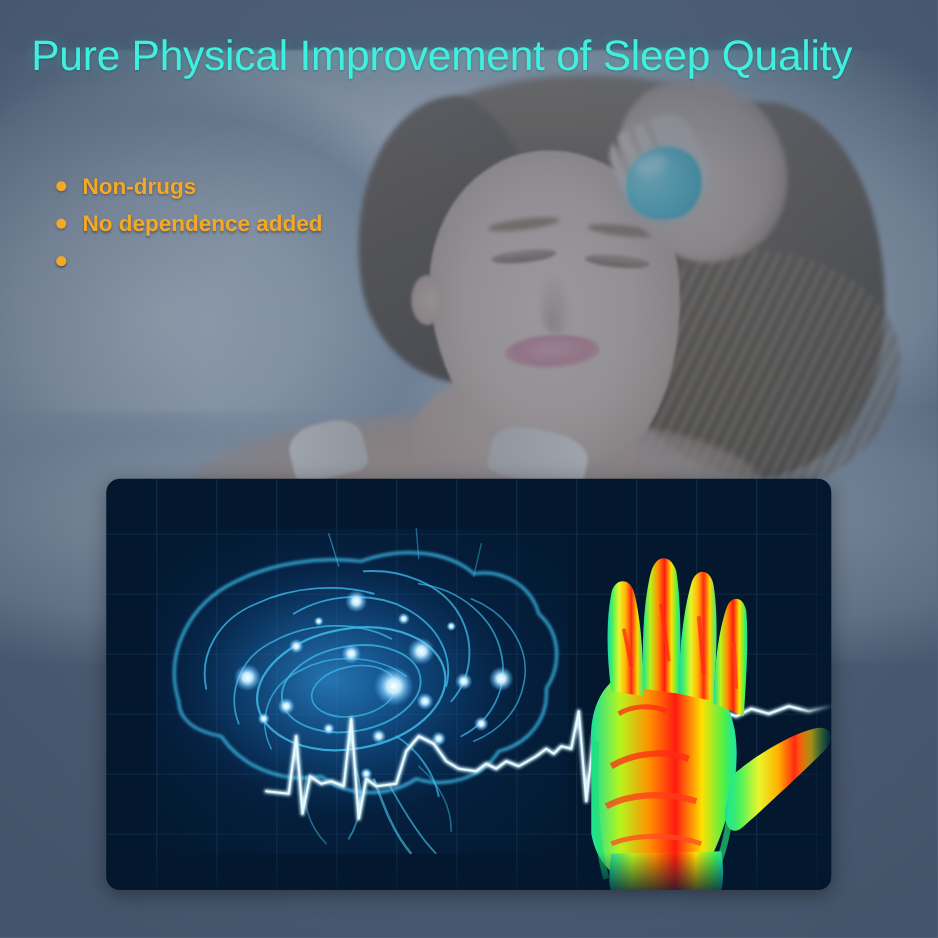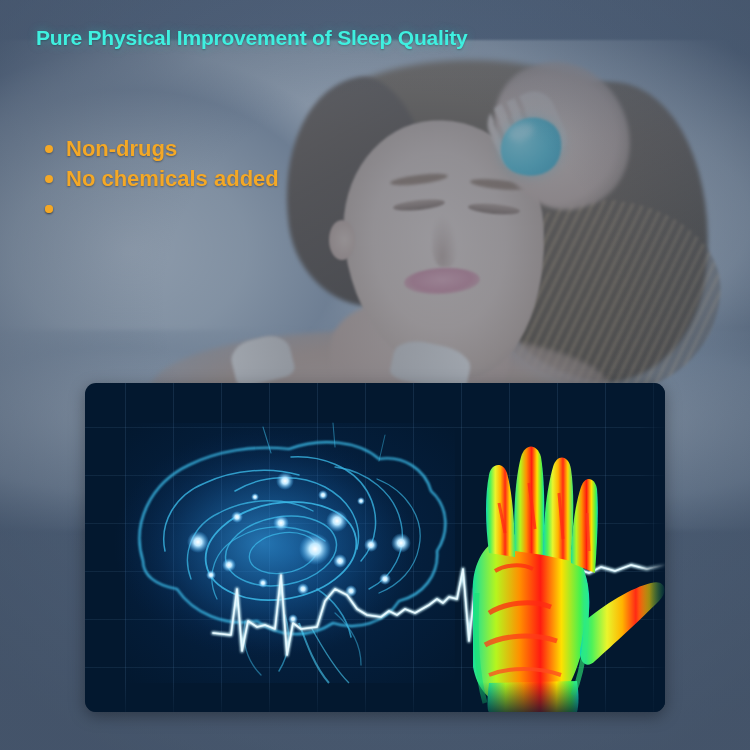--- a/index.html
+++ b/index.html
@@ -151,36 +151,36 @@
       rgba(78,96,119,.66) 78%,
       rgba(79,97,120,.86) 100%);
   }
   .vignette{
     position:absolute;left:0;top:0;width:750px;height:750px;
     background:radial-gradient(ellipse 560px 520px at 52% 40%,rgba(0,0,0,0) 40%,rgba(55,68,88,.45) 100%);
   }
 
   
   .title{
-    position:absolute;left:36px;top:26px;width:706px;
-    font-size:21px;font-weight:bold;letter-spacing:-.2px;
+    position:absolute;left:25px;top:26px;width:706px;
+    font-size:34px;font-weight:normal;letter-spacing:-.2px;
     color:#3ff0e0;
     text-shadow:0 0 10px rgba(40,220,210,.35),0 1px 2px rgba(0,0,0,.28);
     white-space:nowrap;
   }
 
   
   .bullets{
     position:absolute;left:40px;top:138px;margin:0;padding:0;list-style:none;
   }
   .bullets li{
     position:relative;
     padding-left:26px;
     margin-bottom:8px;
-    font-size:22px;font-weight:bold;
+    font-size:18px;font-weight:bold;
     color:#f4a826;
     text-shadow:0 1px 2px rgba(0,0,0,.35);
     line-height:22px;
   }
   .bullets li .dot{
     position:absolute;left:5px;top:7px;width:8px;height:8px;border-radius:50%;
     background:#f4a826;box-shadow:0 1px 2px rgba(0,0,0,.3);
   }
 
   
@@ -241,21 +241,21 @@
 
   <div class="title">Pure Physical Improvement of Sleep Quality</div>
 
   <ul class="bullets">
     <li>
       <span class="dot"></span>
       <span>Non-drugs</span>
     </li>
     <li>
       <span class="dot"></span>
-      <span>No chemicals added</span>
+      <span>No dependence added</span>
     </li>
     <li>
       <span class="dot"></span>
     </li>
     <li>
       <span class="dot"></span>
     </li>
   </ul>
 
   <div class="panel">

